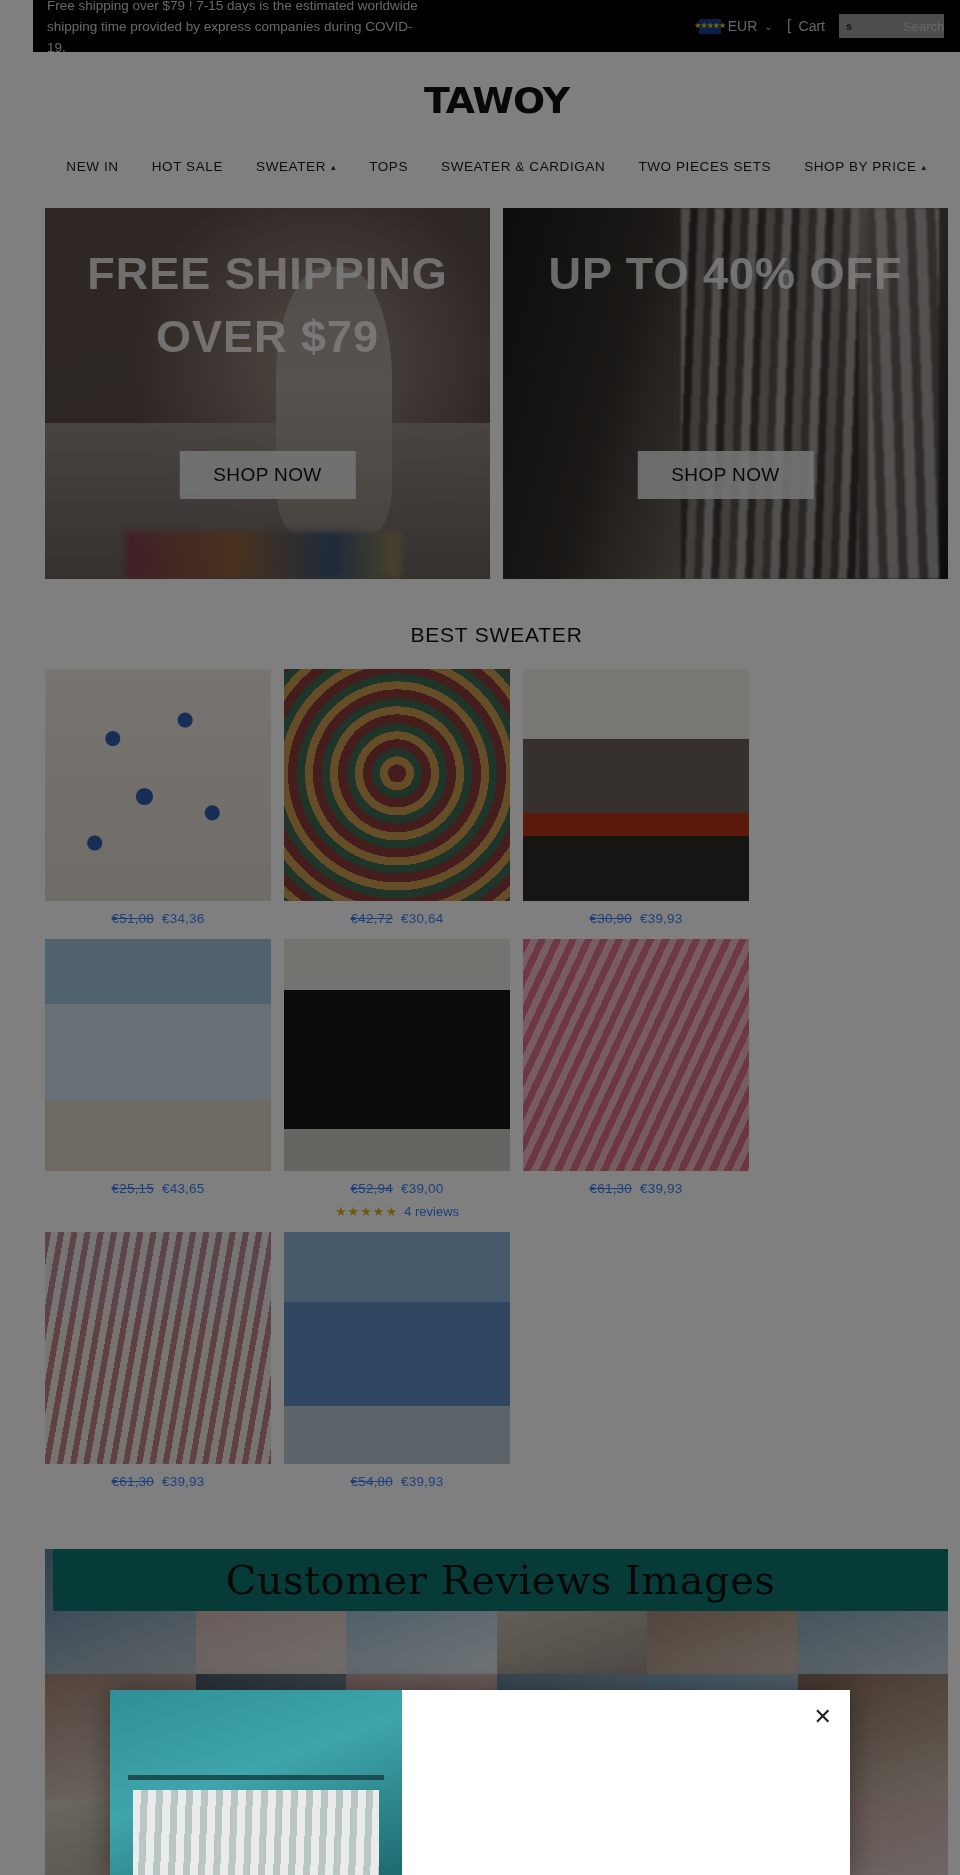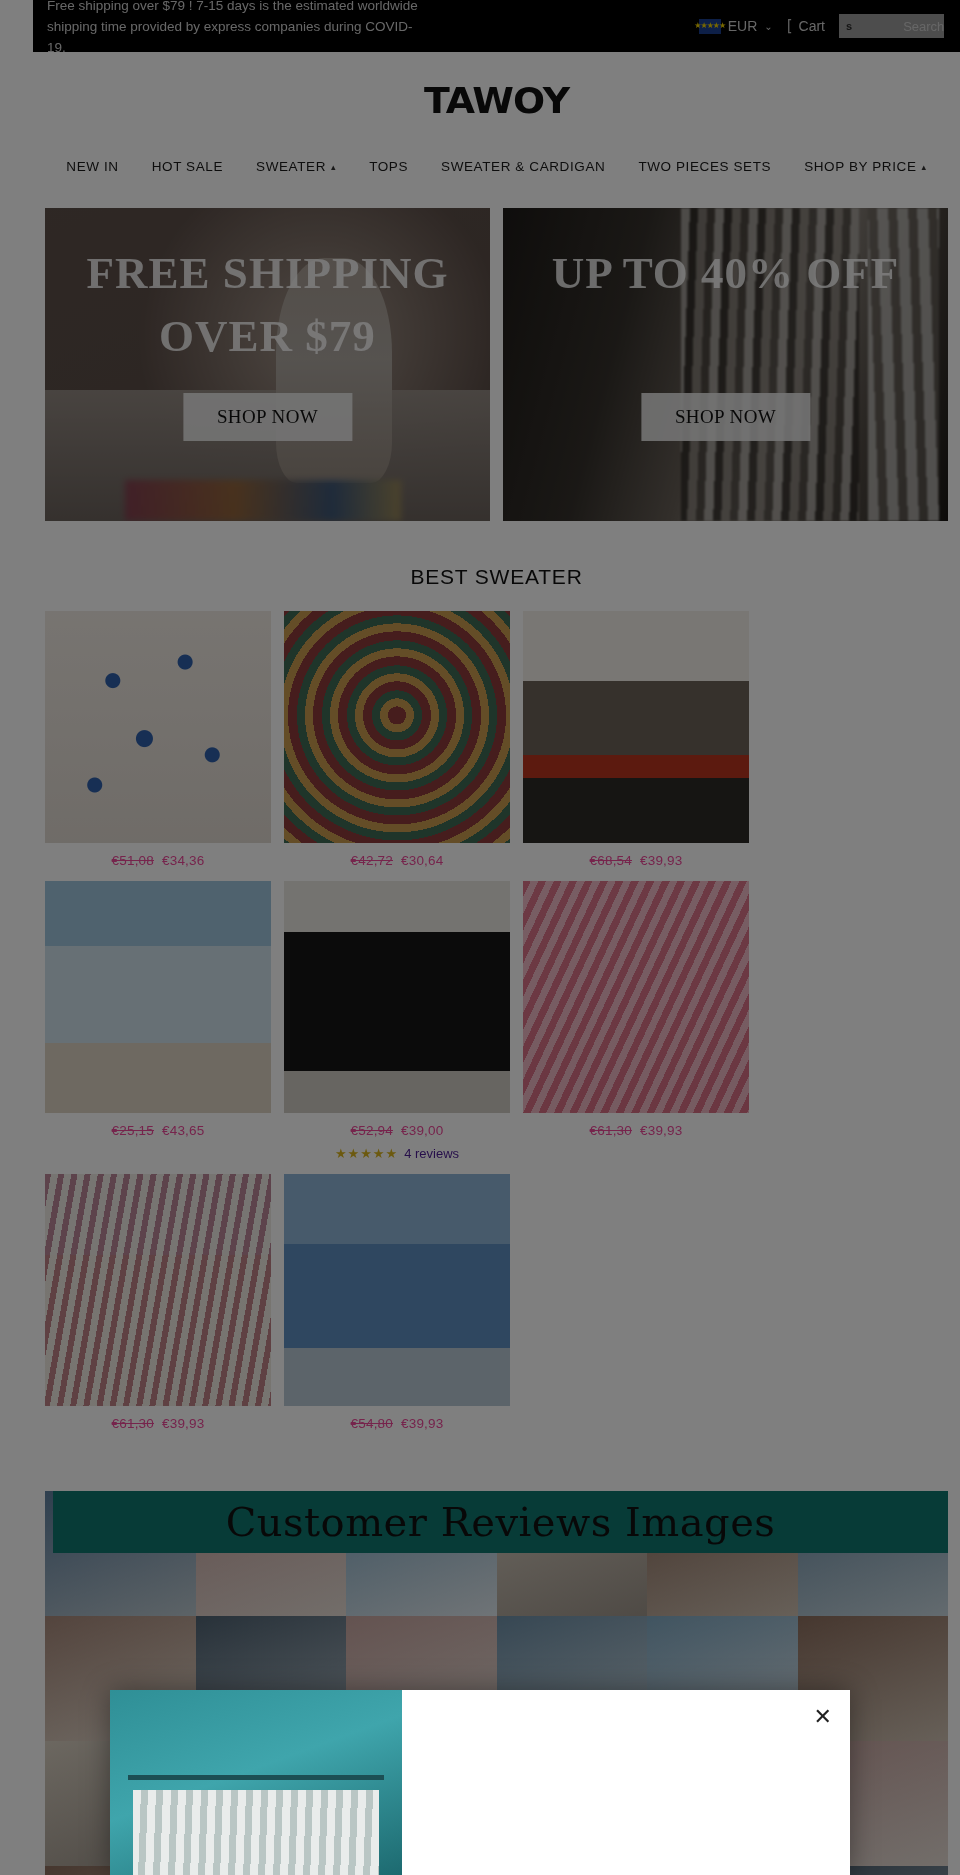--- a/index.html
+++ b/index.html
@@ -53,21 +53,21 @@
     gap:33px; padding:38px 0 34px; flex-wrap:nowrap;
   }
   .nav-item {
     font-size:13.5px; color:#1a1a1a; letter-spacing:.6px;
     white-space:nowrap; display:flex; align-items:center; gap:5px;
   }
   .nav-caret { font-size:9px; color:#333; }
 
   
   .heroes { display:flex; gap:13px; padding:0 12px; }
-  .hero { position:relative; width:466px; height:313px; overflow:hidden;font-family:Liberation Serif, serif; }
+  .hero { position:relative; width:466px; height:371px; overflow:hidden; }
   .hero-bg { position:absolute; inset:0; }
   .hero-a .hero-bg {
     background:
       radial-gradient(circle at 62% 42%, rgba(225,205,190,.95), rgba(120,100,92,.9) 55%),
       linear-gradient(160deg,#d9cfc6 0%,#bdb0a6 40%,#6d6159 100%);
   }
   .hero-a .bed {
     position:absolute; left:0; bottom:0; width:100%; height:42%;
     background:linear-gradient(180deg, rgba(210,198,188,.9), rgba(150,138,130,.95));
   }
@@ -114,27 +114,27 @@
   
   .section-title {
     text-align:center; font-size:21px; color:#111;
     letter-spacing:.8px; padding:44px 0 22px;
   }
   .grid { display:flex; flex-wrap:wrap; gap:13px; padding:0 12px; }
   .card { width:226px; }
   .card-img { width:226px; height:232px; overflow:hidden; position:relative; }
   .price-row {
     text-align:center; padding-top:10px;
-    font-size:13.5px; color:#ec4899; letter-spacing:.2px;
+    font-size:13.5px; color:#3b82f6; letter-spacing:.2px;
   }
   .price-old { text-decoration:line-through; margin-right:4px; }
   .price-new { }
   .rating { display:flex; align-items:center; justify-content:center; gap:6px; padding-top:8px; }
   .stars { color:#d8b31e; font-size:13px; letter-spacing:1px; }
-  .rating-count { color:#4c1d95; font-size:13px; }
+  .rating-count { color:#3b82f6; font-size:13px; }
 
   
   .pa { position:absolute; inset:0; }
   .p1 { background:
       radial-gradient(circle at 30% 30%, #2f5fa8 0 7px, transparent 8px),
       radial-gradient(circle at 62% 22%, #2f5fa8 0 7px, transparent 8px),
       radial-gradient(circle at 44% 55%, #2f5fa8 0 8px, transparent 9px),
       radial-gradient(circle at 74% 62%, #2f5fa8 0 7px, transparent 8px),
       radial-gradient(circle at 22% 75%, #2f5fa8 0 7px, transparent 8px),
       linear-gradient(180deg,#efe9e2,#dfd8d0); }
@@ -292,21 +292,21 @@
         <span class="price-old">€42,72</span>
         <span class="price-new">€30,64</span>
       </div>
     </div>
 
     <div class="card">
       <div class="card-img">
           <div class="pa p3"></div>
         </div>
       <div class="price-row">
-        <span class="price-old">€68,54</span>
+        <span class="price-old">€30,90</span>
         <span class="price-new">€39,93</span>
       </div>
     </div>
 
     <div class="card">
       <div class="card-img">
           <div class="pa p4"></div>
         </div>
       <div class="price-row">
         <span class="price-old">€25,15</span>

